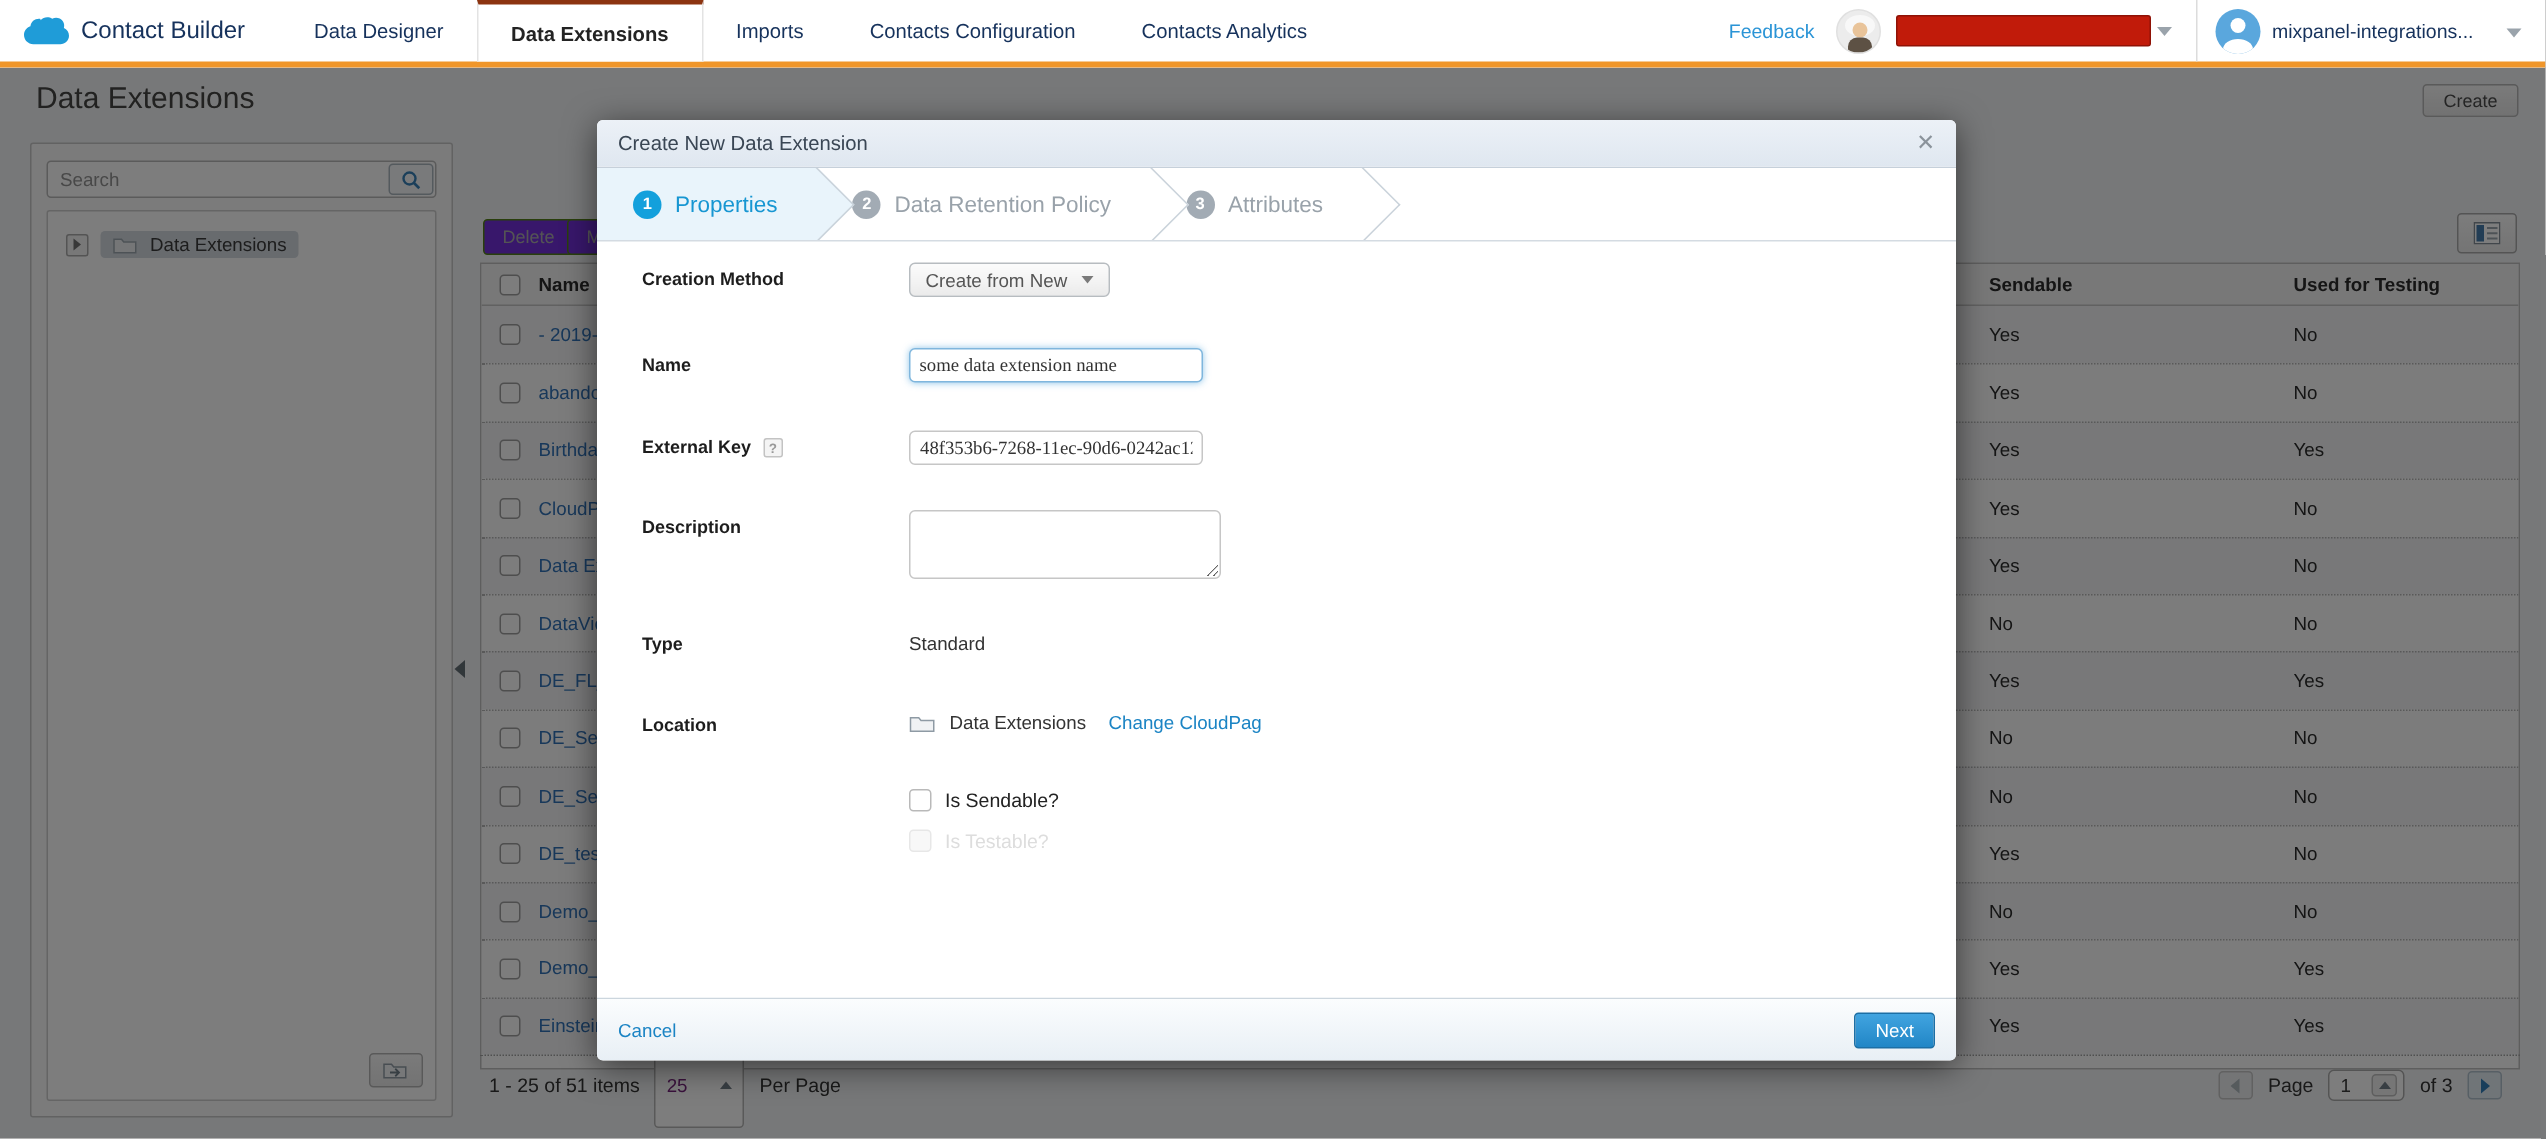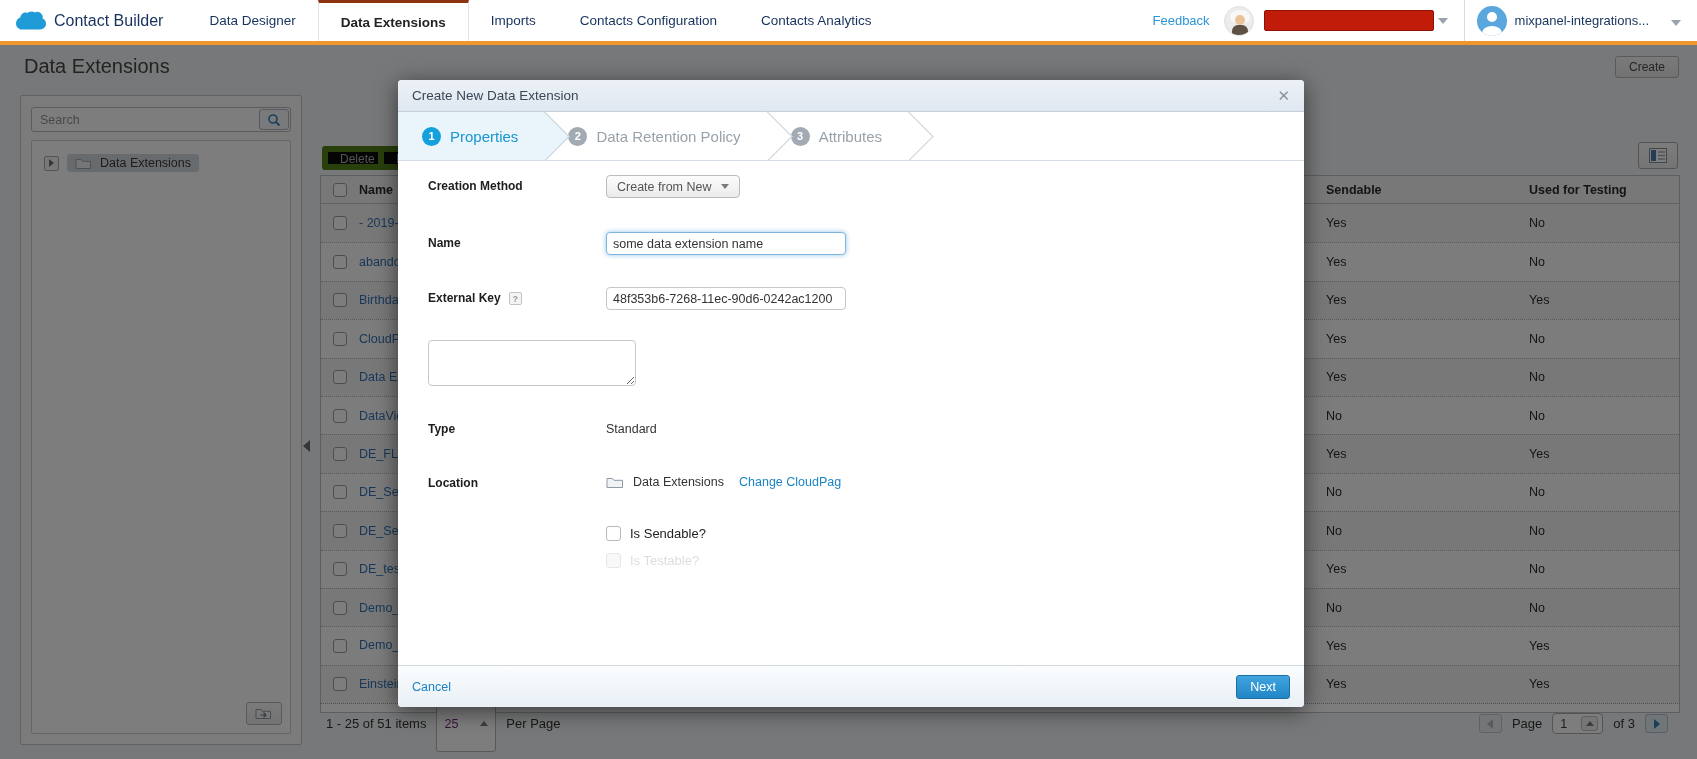--- a/index.html
+++ b/index.html
@@ -56,21 +56,21 @@
   .tree-label { font-size:12.5px; color:#333; }
   .collapse-handle { position:absolute; left:303px; top:395px; width:0; height:0; cursor:pointer;
     border-top:6px solid transparent; border-bottom:6px solid transparent; border-right:7px solid #5f6a72; }
   .sidebar-move-btn { position:absolute; right:8px; bottom:8px; width:36px; height:23px;
     background:linear-gradient(#fafafa,#e9e9e9); border:1px solid #b3b3b3; border-radius:3px;
     display:flex; align-items:center; justify-content:center; cursor:pointer; }
 
   
   .main { position:absolute; left:320px; right:17px; top:85px; bottom:6px; }
   .toolbar-btn { position:absolute; top:16px; height:24px; padding:0 12px; font-size:12px; color:#a9a9a9;
-    background:#000000; border:6px solid #4d7c0f; border-radius:3px; cursor:pointer; }
+    background:#6d28d9; border:1px solid #4d7c0f; border-radius:3px; cursor:pointer; }
   .btn-delete { left:2px; }
   .btn-move { left:58px; }
   .grid-btn { position:absolute; right:2px; top:12px; width:40px; height:27px; background:linear-gradient(#fdfdfd,#ededed);
     border:1px solid #a9a9a9; border-radius:3px; display:flex; align-items:center; justify-content:center; cursor:pointer; }
   .table-wrap { position:absolute; left:0; right:0; top:45px; bottom:40px; background:#fff;
     border:1px solid #bdbdbd; overflow:hidden; }
   .thead { display:flex; align-items:center; height:28px; background:#f5f5f5; border-bottom:1px solid #c4c4c4; font-weight:bold; font-size:12.5px; color:#222; }
   .trow { display:flex; align-items:center; height:38.4px; font-size:12.5px; border-top:1px dotted #b2b2b2; }
   .trow:first-child { border-top:none; }
   .trow:nth-child(odd) { background:#f4f5f7; }
@@ -123,22 +123,22 @@
   .step.active .step-label { color:#1796d2; }
 
   .modal-body { padding:14px 0 0 30px; font-size:12.5px; position:relative; }
   .frow { display:flex; }
   .flabel { width:178px; flex:none; font-size:12px; font-weight:bold; color:#1d1d1d; padding-top:4px; display:flex; gap:8px; }
   .help-icon { width:13px; height:13px; border:1px solid #c3c3c3; border-radius:2px; background:#f4f4f4;
     color:#999; font-size:9px; display:flex; align-items:center; justify-content:center; cursor:pointer; margin-top:1px; }
   .dropdown-btn { display:inline-flex; align-items:center; gap:10px; padding:3px 10px; border:1px solid #b7bcc0;
     border-radius:4px; background:linear-gradient(#fcfcfc,#ebebeb); color:#555; font-size:12.5px; cursor:pointer; height:23px; }
   .dd-caret { width:0; height:0; border-left:4px solid transparent; border-right:4px solid transparent; border-top:5px solid #7a7a7a; }
-  .text-input { width:240px; height:23px; border:1px solid #c6c6c6; border-radius:4px; padding:0 6px;
-    font-size:12.5px; color:#333; font-family:Liberation Sans, sans-serif; }
+  .text-input { width:196px; height:23px; border:1px solid #c6c6c6; border-radius:4px; padding:0 6px;
+    font-size:12.5px; color:#333; font-family:Liberation Serif, serif; }
   .text-input.focused { border-color:#7fb6dd; box-shadow:0 0 5px rgba(86,168,221,0.65); }
   .desc-area { width:208px; height:46px; border:1px solid #c6c6c6; border-radius:4px; font-size:12.5px;
     padding:4px 6px; font-family:"Liberation Sans",sans-serif; color:#333; }
   .static-val { padding-top:4px; color:#333; }
   .loc-row { display:flex; align-items:center; gap:9px; padding-top:2px; }
   .folder-svg { flex:none; }
   .loc-text { color:#333; font-size:12.5px; }
   .change-loc { color:#1b84c4; font-size:12.5px; cursor:pointer; margin-left:6px; }
   .chk-row { display:flex; align-items:center; margin-left:178px; }
   .chk { width:15px; height:15px; border:1px solid #b9b9b9; border-radius:3px; background:#fff; cursor:pointer; flex:none; }
@@ -425,20 +425,21 @@
 
     <div class="frow mb30">
       <div class="flabel">
         <span>External Key</span>
         <span class="help-icon">?</span>
       </div>
       <input class="text-input" value="48f353b6-7268-11ec-90d6-0242ac1200" style="">
     </div>
 
     <div class="frow mb32">
+      <div class="flabel">Description</div>
       <textarea class="desc-area" style=""></textarea>
     </div>
 
     <div class="frow mb36">
       <div class="flabel">Type</div>
       <div class="static-val">Standard</div>
     </div>
 
     <div class="frow mb36">
       <div class="flabel">Location</div>

